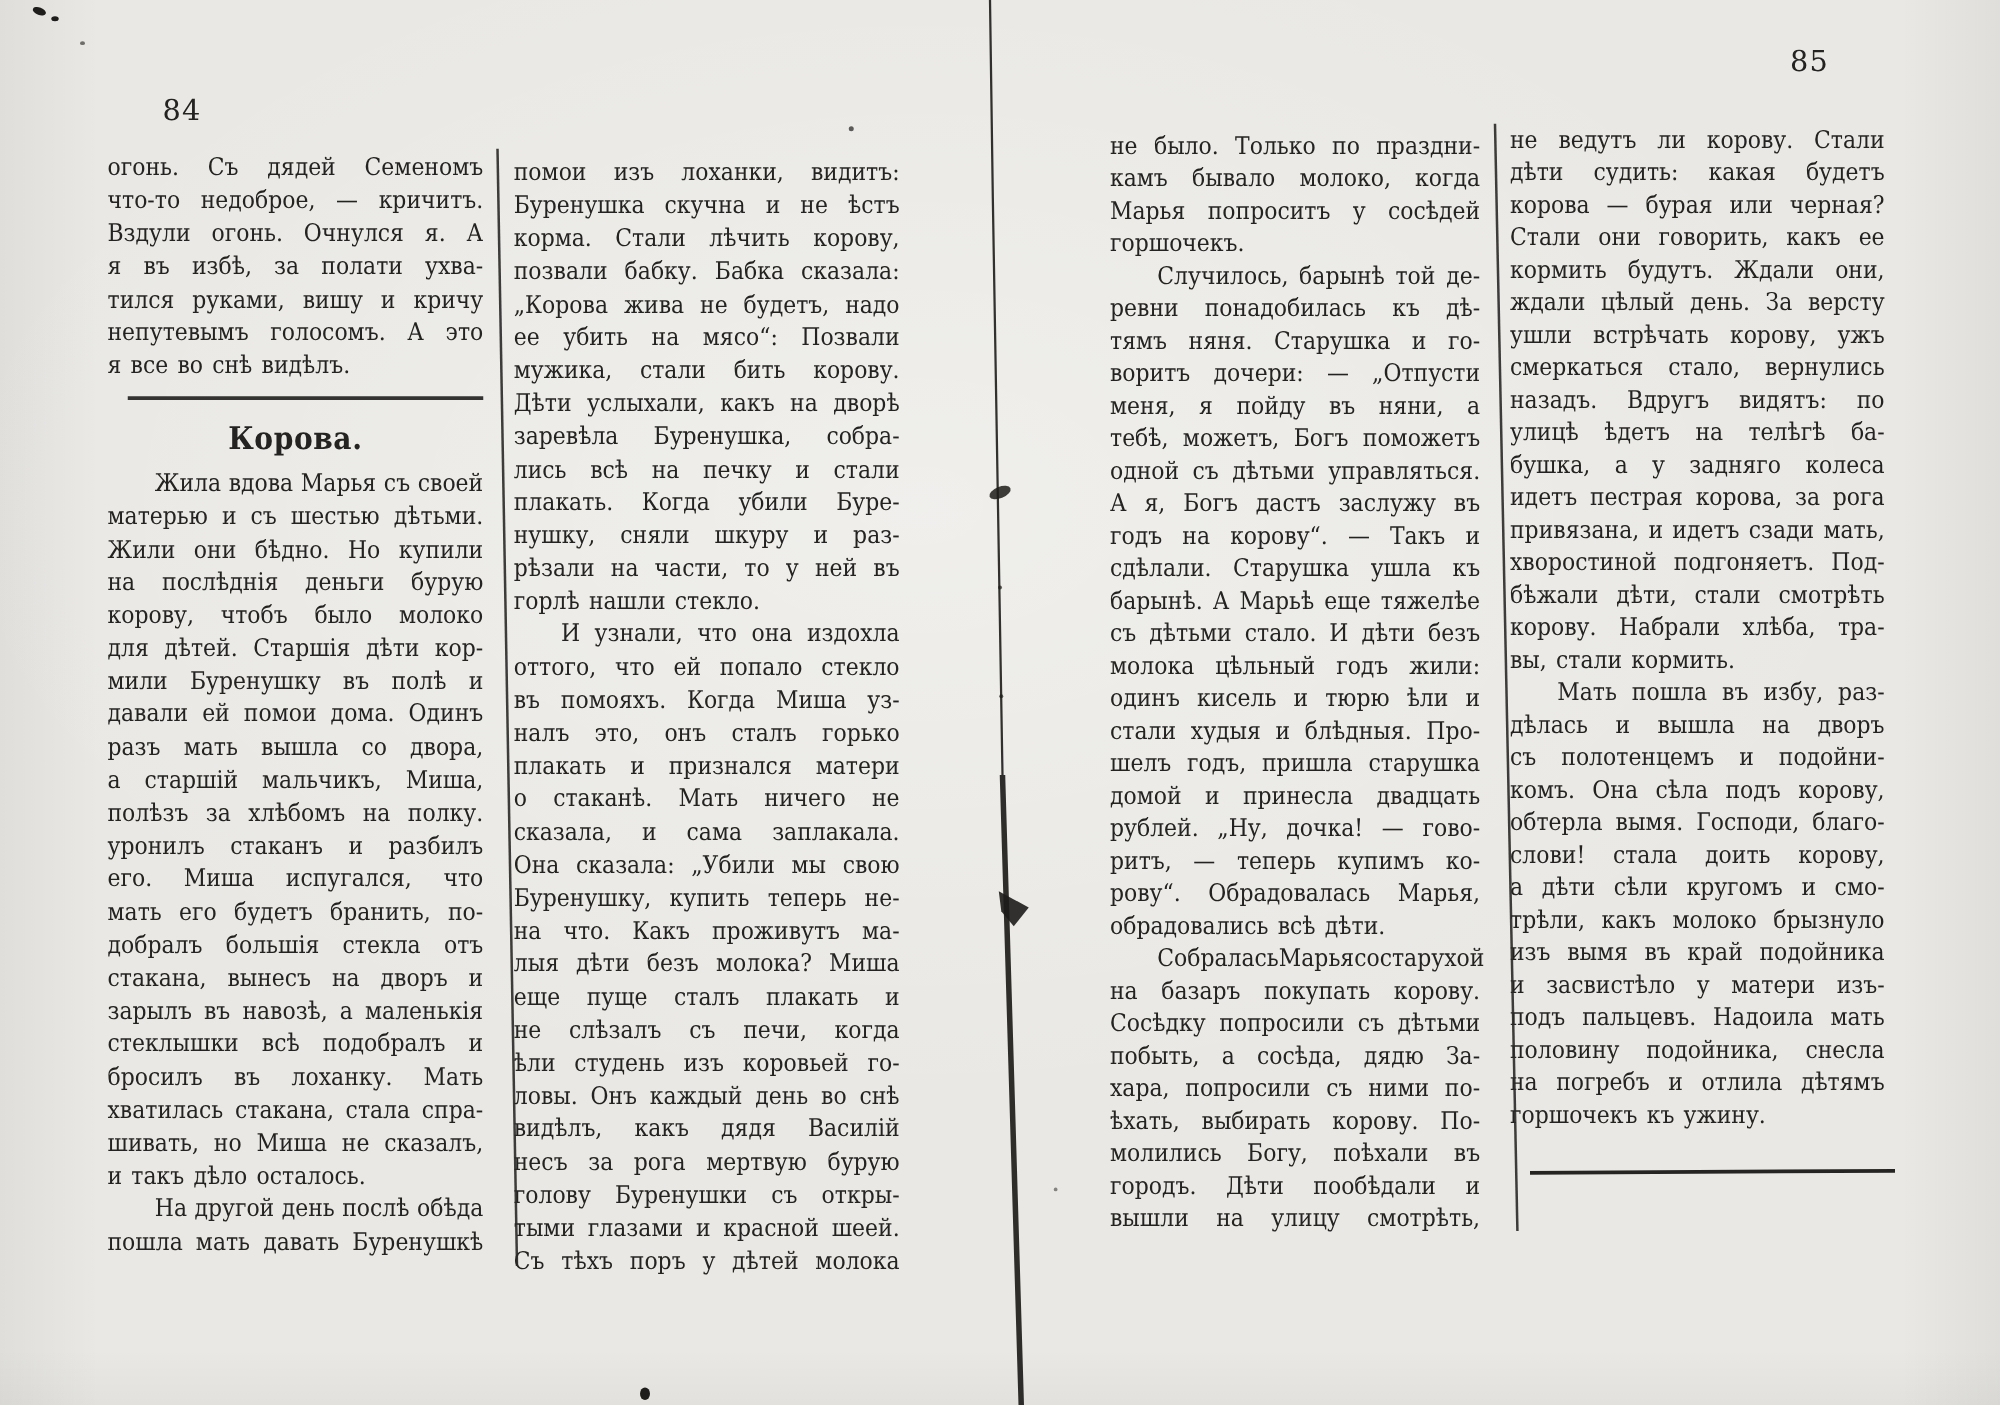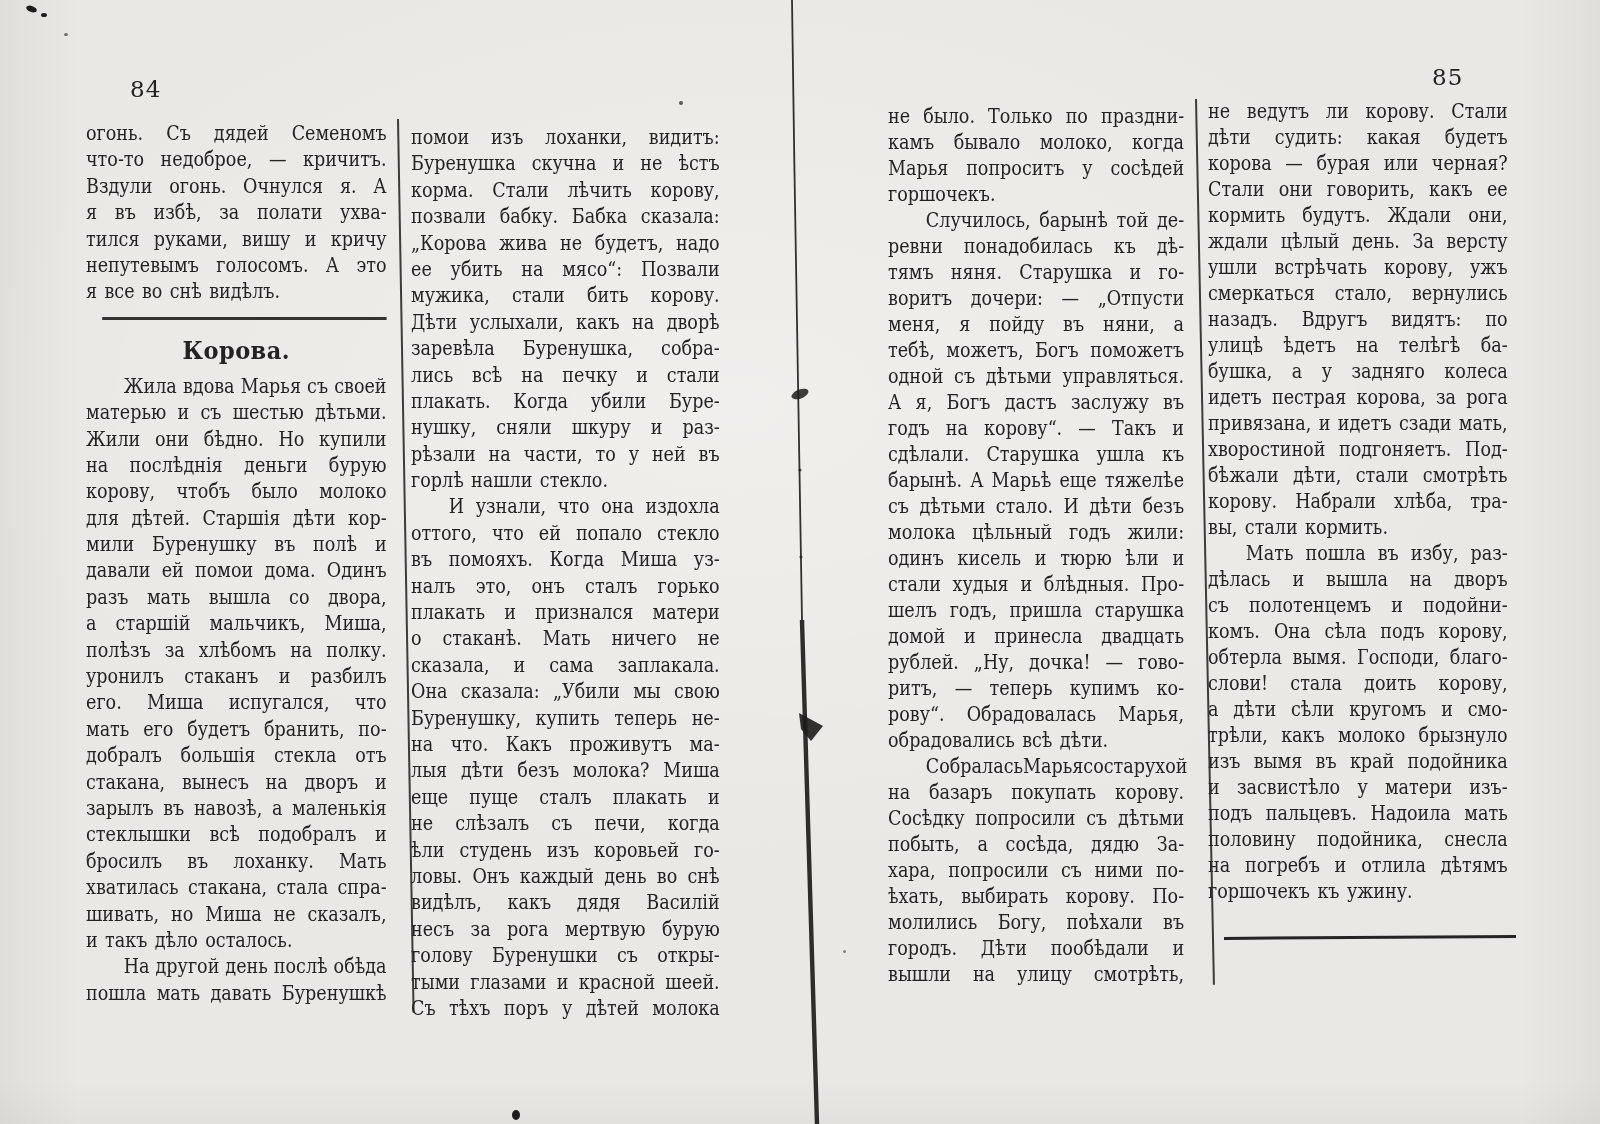--- a/index.html
+++ b/index.html
@@ -473,21 +473,21 @@
         <span>поръ</span>
         <span>у</span>
         <span>дѣтей</span>
         <span>молока</span>
       </div>
     </div>
   <div class="vrule" style="left:397px;top:119px;height:894px;transform:rotate(-1deg);transform-origin:top left;"></div>
 </div>
 
 <div class="pg-right">
-  <div class="page-num" style="left:1432px;top:64px;">85</div>
+  <div class="page-num" style="left:1432px;top:37px;">85</div>
   <div class="column" style="left:888px;top:104px;width:329px;">
       <div class="line">
         <span>не</span>
         <span>было.</span>
         <span>Только</span>
         <span>по</span>
         <span>праздни-</span>
       </div>
       <div class="line">
         <span>камъ</span>

